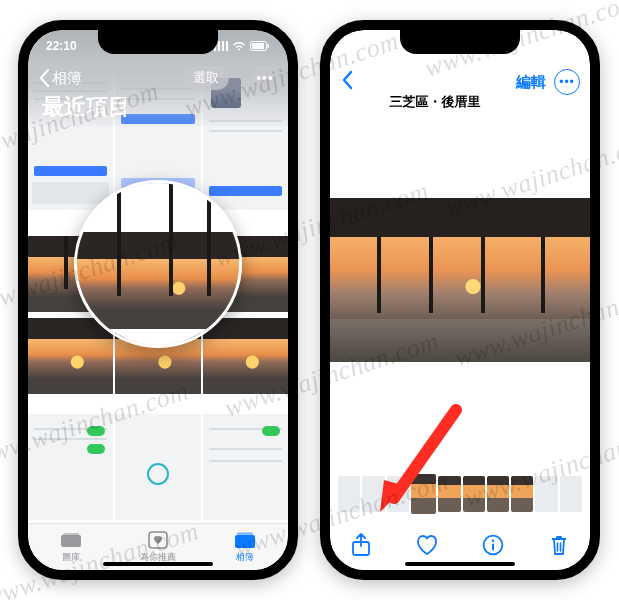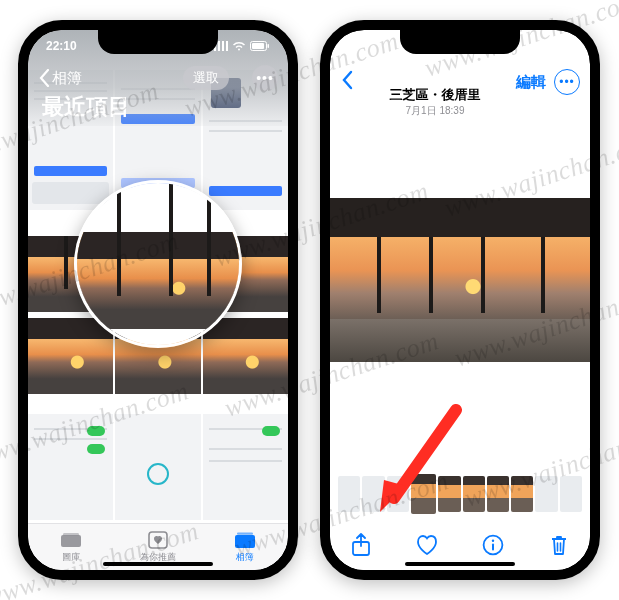--- a/index.html
+++ b/index.html
@@ -355,21 +355,20 @@
 
 
       <div class="nav-right">
         <div class="back2">
           <svg width="14" height="20" viewBox="0 0 14 20">
               <path d="M11 2L4 10l7 8" stroke="#0a7aff" stroke-width="2.4" fill="none" stroke-linecap="round"></path>
             </svg>
         </div>
         <div class="mid">
           <div class="t1">三芝區・後厝里</div>
-          <div class="t2">7月1日 18:39</div>
         </div>
         <div class="rside">
           <span class="edit">編輯</span>
           <span class="more-circ">•••</span>
         </div>
       </div>
 
       <div class="detail-photo">
         <div class="sunset-bg"></div>
         <div class="sunset-pillar" style="left:18%"></div>

